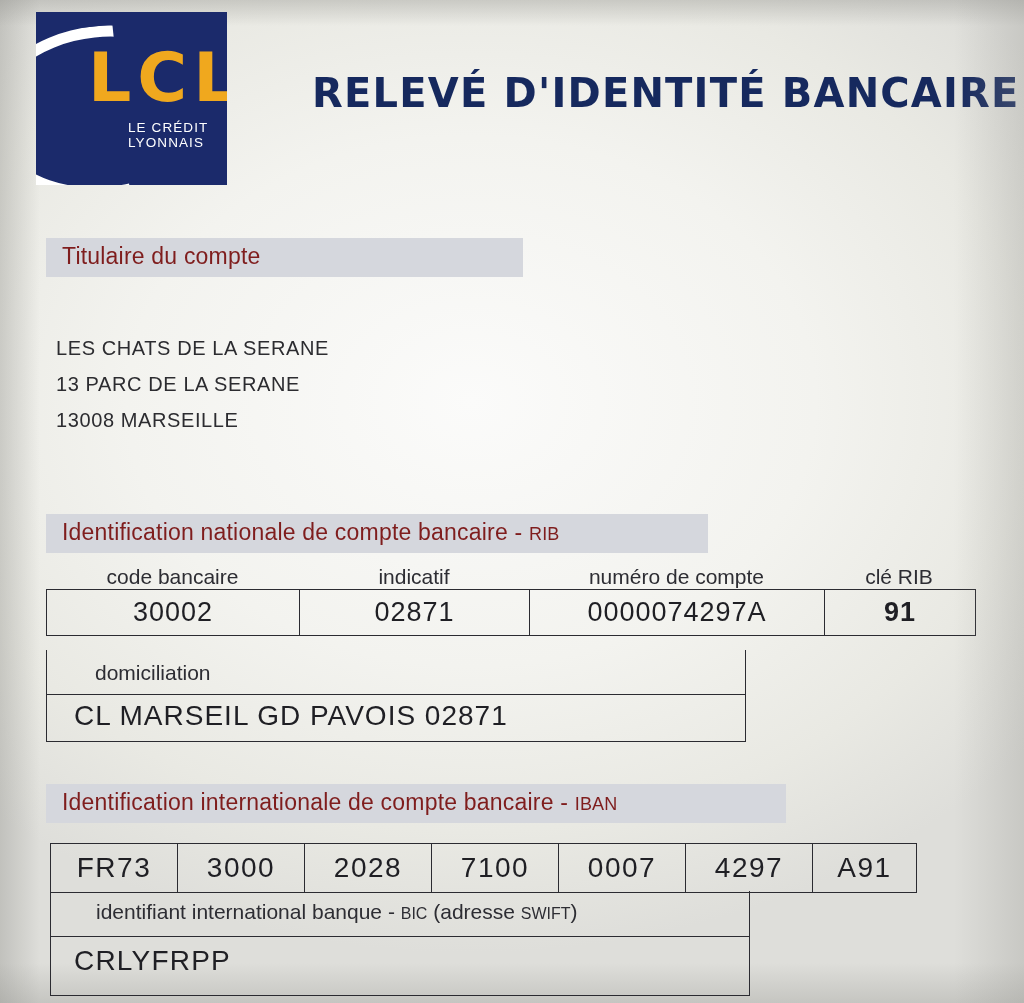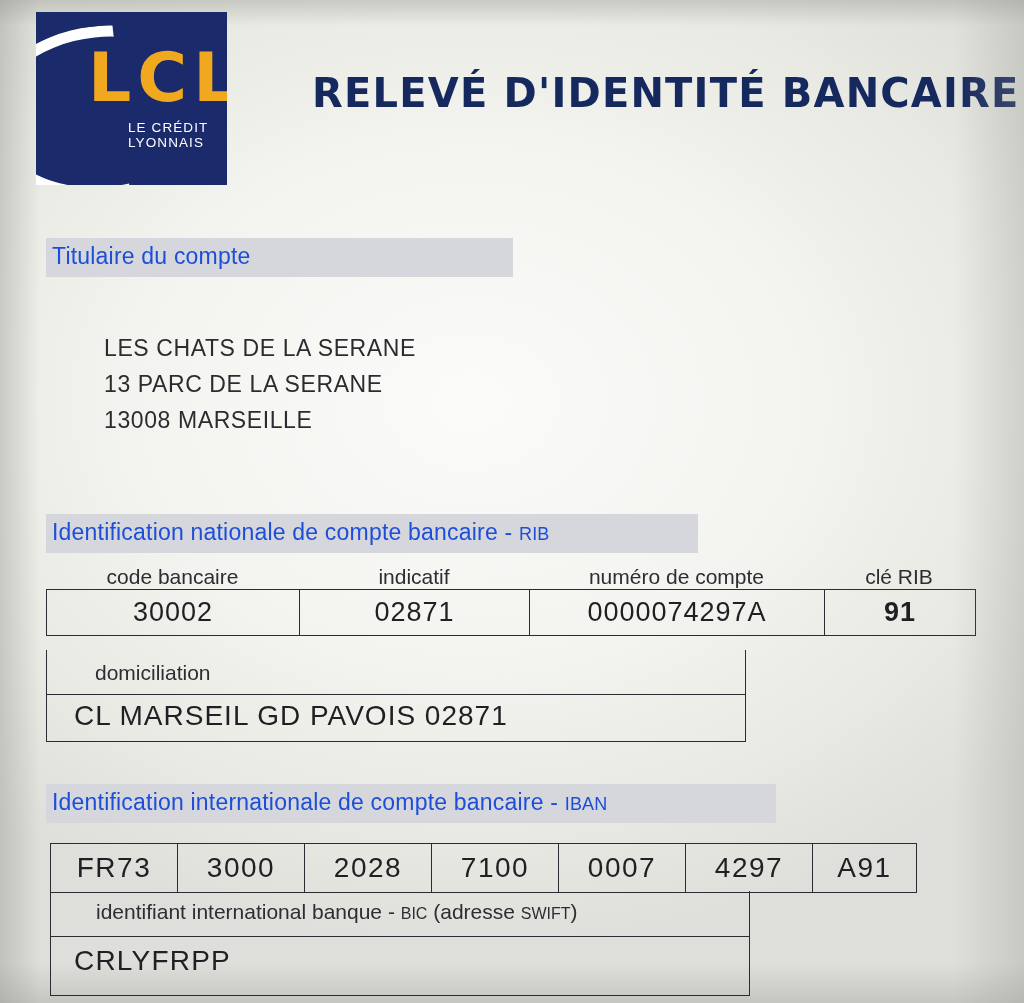--- a/index.html
+++ b/index.html
@@ -93,39 +93,38 @@
     font-size: 40px;
     letter-spacing: 1.2px;
     color: #16295e;
     white-space: nowrap;
   }
 
   
   .section-bar {
     position: absolute;
     background: #d5d7dd;
-    color: #1d4ed8;
+    color: #7f1d1d;
     font-size: 23px;
     letter-spacing: 0.2px;
-    padding: 5px 6px 7px 6px;
+    padding: 5px 6px 7px 16px;
     white-space: nowrap;
   }
   .section-bar .small {
     font-size: 18px;
   }
 
   
   #holder-lines {
     position: absolute;
     left: 56px; top: 330px;
     color: #2c2c30;
-    font-size: 23px;
+    font-size: 20px;
     line-height: 36px;
     letter-spacing: 0.6px;
-    margin-left: 48px;
   }
   #holder-lines .ln { white-space: nowrap; }
 
   
   #rib-wrap { position: absolute; left: 46px; top: 565px; width: 930px; }
   .rib-head {
     display: flex;
     color: #2d2d33;
     font-size: 21px;
   }

